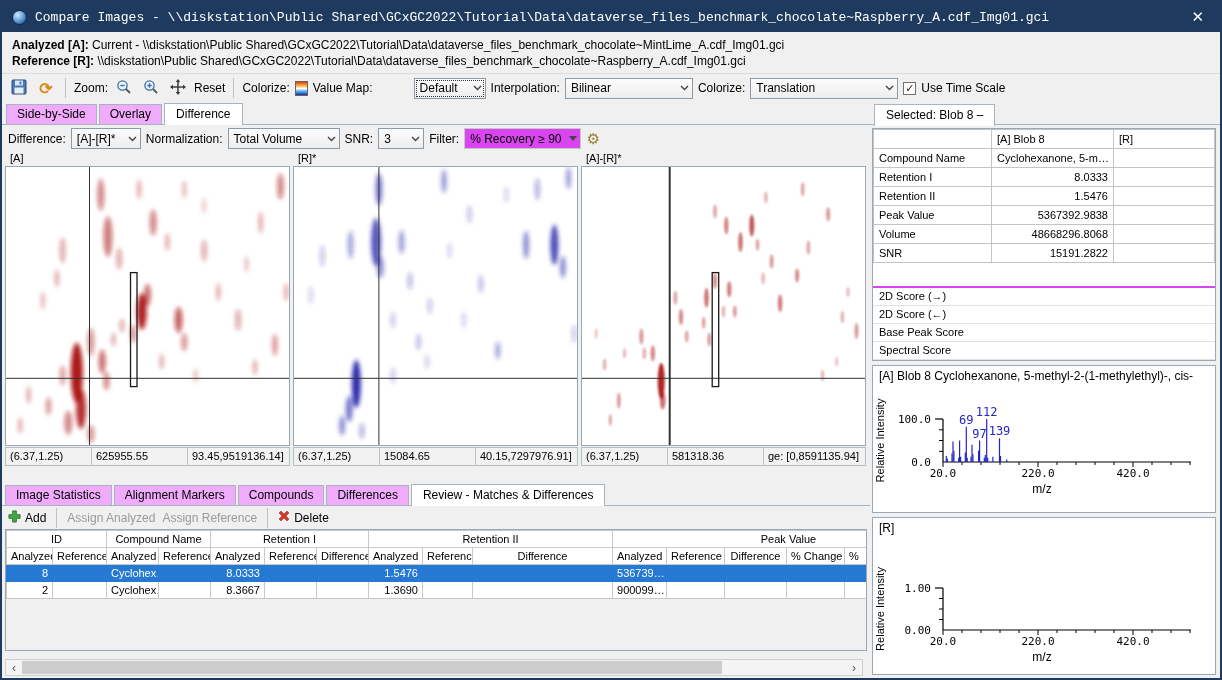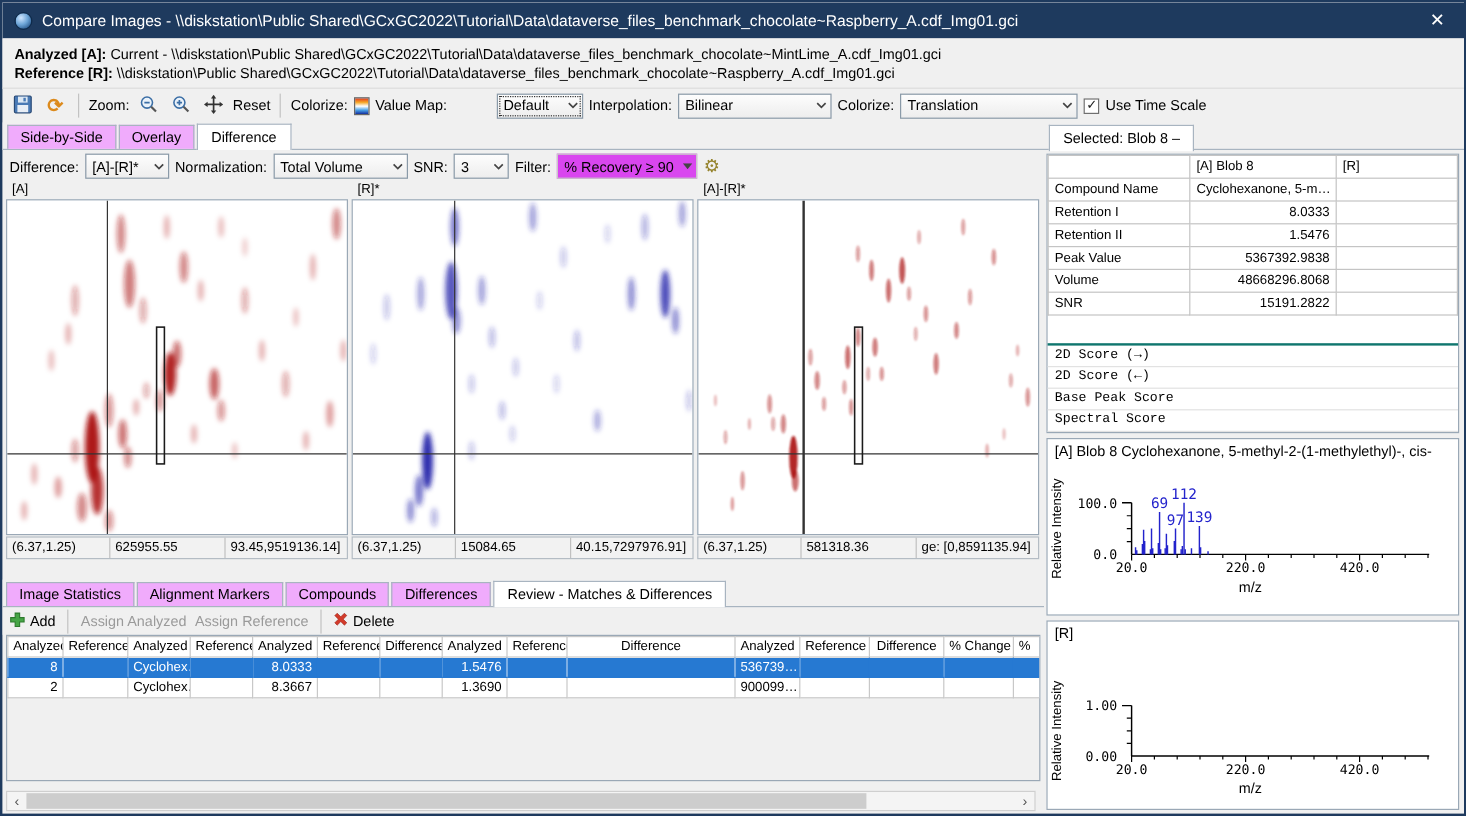--- a/index.html
+++ b/index.html
@@ -2,21 +2,21 @@
 <html><head>
 <meta charset="utf-8">
 <style>
   * { box-sizing: border-box; margin: 0; padding: 0; }
   body { background:#ffffff; font-family:"Liberation Sans", sans-serif; font-size:12px; color:#000; }
   .window { width:1222px; height:680px; border:2px solid #1e3a5e; background:#f0f0f0; position:relative; overflow:hidden; }
 
   
   .titlebar { height:30px; background:#1e3a5e; color:#fff; display:flex; align-items:center; padding:0 10px; gap:8px; }
   .app-icon { width:15px; height:15px; border-radius:50%; background:radial-gradient(circle at 35% 30%, #cfe6ff, #6ea6d8 45%, #1c4a7e 90%); border:1px solid #0e2a4a; flex:0 0 auto; }
-  .title-text { font-size:13px; white-space:nowrap; overflow:hidden; text-overflow:ellipsis; flex:1; }
+  .title-text { font-size:13px; white-space:nowrap; overflow:hidden; text-overflow:ellipsis; flex:1;font-family:Liberation Mono, monospace; }
   .close-x { font-size:15px; color:#fff; padding:0 6px; cursor:default; }
 
   
   .fileinfo { padding:5px 10px 4px; background:#f0f0f0; line-height:16px; border-bottom:1px solid #dcdcdc; }
   .fileinfo b { font-weight:bold; }
   .fi-row { white-space:nowrap; overflow:hidden; }
 
   
   .toolbar { display:flex; align-items:center; height:28px; padding:0 6px; gap:5px; }
   .tool-sep { width:1px; height:20px; background:#c2c2c2; margin:0 3px; }
@@ -71,21 +71,21 @@
   .hs-arrow { position:absolute; top:0; width:16px; height:15px; display:flex; align-items:center; justify-content:center; color:#555; font-size:12px; }
   .hs-left { left:0; } .hs-right { right:0; }
   .hs-thumb { position:absolute; left:16px; top:1px; width:700px; height:13px; background:#cdcdcd; }
 
   
   .blob-wrap { border:1px solid #9aa8b6; background:#fff; height:233px; display:flex; flex-direction:column; margin-top:1px; }
   .blob-table { border-collapse:collapse; table-layout:fixed; width:100%; font-size:11px; }
   .blob-table th, .blob-table td { border:1px solid #c4c4c4; padding:2px 5px; height:19px; overflow:hidden; white-space:nowrap; font-weight:normal; text-align:left; }
   .blob-table td.num { text-align:right; }
   .blob-filler { flex:1; }
-  .score-rows { border-top:2px solid #0f766e;font-family:Liberation Mono, monospace; }
+  .score-rows { border-top:2px solid #d946ef; }
   .score-row { height:18px; padding:2px 6px; border-bottom:1px solid #e2e2e2; font-size:11px; }
 
   .spec-box { border:1px solid #9aa8b6; background:#fff; position:relative; margin-top:4px; }
   .spec-a { height:148px; }
   .spec-r { height:158px; }
   .spec-title { position:absolute; top:3px; left:6px; font-size:12px; white-space:nowrap; overflow:hidden; right:4px; }
   .spec-box svg { position:absolute; inset:0; }
   .mono { font-family:"DejaVu Sans Mono", monospace; }
 </style>
 </head>
@@ -460,20 +460,27 @@
               <col style="width:50px">
               <col style="width:140px">
               <col style="width:54px">
               <col style="width:58px">
               <col style="width:62px">
               <col style="width:58px">
               <col style="width:120px">
             </colgroup>
             <tbody>
               <tr>
+                <th colspan="2">ID</th>
+                <th colspan="2">Compound Name</th>
+                <th colspan="3">Retention I</th>
+                <th colspan="3">Retention II</th>
+                <th colspan="5">Peak Value</th>
+              </tr>
+              <tr>
                 <th>Analyzed</th>
                 <th>Reference</th>
                 <th>Analyzed</th>
                 <th>Reference</th>
                 <th>Analyzed</th>
                 <th>Reference</th>
                 <th>Difference</th>
                 <th>Analyzed</th>
                 <th>Reference</th>
                 <th>Difference</th>

